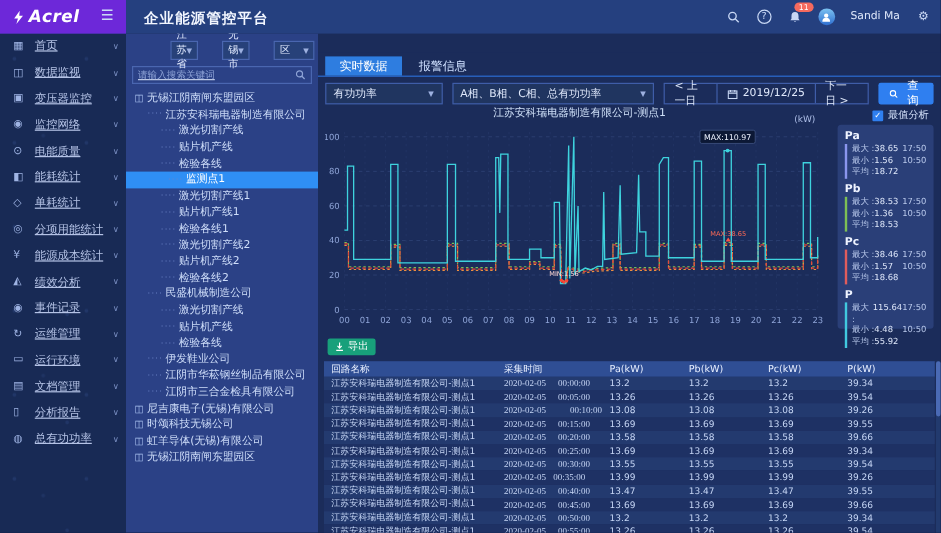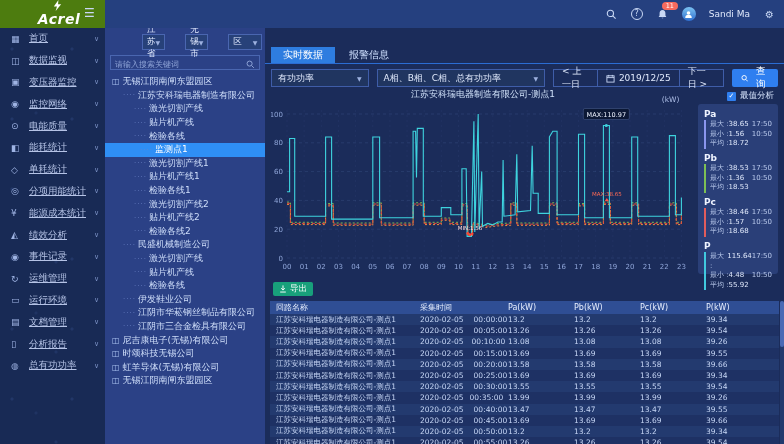--- a/index.html
+++ b/index.html
@@ -2,22 +2,22 @@
 <html><head>
 <meta charset="utf-8">
 <style>
   * { margin:0; padding:0; box-sizing:border-box; }
   html,body { background:#0e1a3a; }
   #app { position:relative; width:784px; height:444px; overflow:hidden;
          font-family:"DejaVu Sans","Liberation Sans",sans-serif; color:#dfe8fb;
          background:#1b2c5a; }
   
   .header { position:absolute; left:0; top:0; width:784px; height:28px; background:#25407f; z-index:5; }
-  .logo-zone { position:absolute; left:0; top:0; width:105px; height:28px; background:#4d7c0f;
-               display:flex; align-items:center; padding-left:10px;flex-direction:column; }
+  .logo-zone { position:absolute; left:0; top:0; width:105px; height:28px; background:#6d28d9;
+               display:flex; align-items:center; padding-left:10px; }
   .logo-text { font-size:14px; font-weight:bold; font-style:italic; color:#fff; letter-spacing:.5px; margin-left:3px; }
   .hamburger { position:absolute; left:84px; top:6px; font-size:12px; color:#c9d8f5; cursor:pointer; }
   .platform-title { position:absolute; left:120px; top:7px; font-size:12px; font-weight:bold; color:#f2f6ff; letter-spacing:1px; }
   .header-right { position:absolute; right:8px; top:0; height:28px; display:flex; align-items:center; gap:13px; }
   .hicon { width:13px; height:13px; display:flex; align-items:center; justify-content:center; color:#c9d8f5; font-size:10px; cursor:pointer; }
   .qmark { width:12px; height:12px; border:1px solid #c9d8f5; border-radius:50%; font-size:8px; line-height:10px; text-align:center; }
   .bell-wrap { position:relative; }
   .badge { position:absolute; top:-6px; left:6px; background:#f56a5e; color:#fff; font-size:6.5px;
            border-radius:6px; padding:1px 4px; line-height:1; }
   .avatar { width:14px; height:14px; border-radius:50%; background:linear-gradient(#7cc3f2,#2f6fd0);
@@ -32,21 +32,21 @@
   .nav-item { height:21.8px; display:flex; align-items:center; padding:0 6px 0 11px; cursor:pointer; color:#b5c3e6; }
   .nav-ico { width:13px; font-size:9px; color:#9fb4e4; flex:none; }
   .nav-label { flex:1; font-size:9.5px; margin-left:5px; white-space:nowrap;text-decoration:underline; }
   .nav-caret { font-size:7px; color:#7b90c4; }
   
   .tree-panel { position:absolute; left:105px; top:28px; width:160px; height:416px; background:#2b4186; padding:6px 5px; }
   .sel-row { display:flex; gap:20px;padding-left:32px; }
   .mini-select { height:16px; border:1px solid #4a66b0; background:#274179; display:flex; align-items:center;
                  padding:0 4px; font-size:8.5px; color:#e2ebff; flex:1; cursor:pointer; }
   .mini-select .caret { margin-left:auto; font-size:6px; color:#9db1e0; }
-  .tree-search { margin-top:5px; height:15px; border:1px solid #4a66b0; display:flex; align-items:flex-end; padding:0 4px; }
+  .tree-search { margin-top:5px; height:15px; border:1px solid #4a66b0; display:flex; align-items:center; padding:0 4px;text-decoration:underline; }
   .tree-search input { flex:1; background:transparent; border:none; outline:none; font-size:8px; color:#dfe8fb; width:70px;
                        font-family:inherit; }
   .tree-search input::placeholder { color:#8ea3d6; }
   .tree { margin-top:5px; font-size:9px; }
   .tree-row { height:13.6px; display:flex; align-items:center; white-space:nowrap; cursor:pointer; color:#cfdefa; overflow:hidden; }
   .tree-row .dash { color:#6d85c8; font-size:7px; letter-spacing:1px; margin-right:2px; flex:none; }
   .tree-row .node-ico { color:#a9c0ef; font-size:8px; margin-right:3px; flex:none; }
   .tree-row.selected { background:#2f8ff5; color:#fff; margin:0 -5px; padding:0 5px; }
   
   .main { position:absolute; left:265px; top:44px; width:519px; height:416px; background:#1b2c5a; }
@@ -80,39 +80,40 @@
   
   .export-btn { position:absolute; left:8px; top:238px; height:14px; background:#18a07b; color:#fff; border:none;
                 border-radius:2px; font-size:8.5px; display:flex; align-items:center; gap:3px; padding:0 6px;
                 cursor:pointer; font-family:inherit; }
   .table-wrap { position:absolute; left:5px; top:257px; width:509px; }
   .thead { display:flex; background:#2f4e94; height:13px; align-items:center; font-size:8px; color:#e8efff; }
   .trow { display:flex; height:11.2px; align-items:center; font-size:7.5px; color:#c6d6f5; }
   .trow:nth-child(odd) { background:#1e3164; }
   .trow:nth-child(even) { background:#233a6f; }
   .c0 { width:150px; padding-left:6px; white-space:nowrap; overflow:hidden; }
-  .c1 { width:88px; } 
+  .c1 { width:88px;font-family:Liberation Serif, serif; } 
   .c2,.c3,.c4 { width:66px; } .c5 { width:62px; }
   .tscroll { position:absolute; right:0px; top:257px; width:4px; height:155px; background:#223a6e; border-radius:2px; }
   .tthumb { width:4px; height:46px; background:#4a6ab5; border-radius:2px; }
   svg text { font-family:"DejaVu Sans","Liberation Sans",sans-serif; }
 </style>
 </head>
 <body>
 
 <div id="app">
 
   <div class="header">
     <div class="logo-zone">
       <svg width="11" height="11" viewBox="0 0 12 12">
         <path d="M7 0 L2 7 L5.4 7 L4 12 L10 4.6 L6.6 4.6 Z" fill="#ffffff"></path>
       </svg>
       <span class="logo-text">Acrel</span>
     </div>
     <span class="hamburger">☰</span>
+    <span class="platform-title">企业能源管控平台</span>
     <div class="header-right">
       <span class="hicon">
         <svg width="11" height="11" viewBox="0 0 11 11">
             <circle cx="4.4" cy="4.4" r="3.1" fill="none" stroke="#c9d8f5" stroke-width="1.1"></circle>
             <line x1="6.8" y1="6.8" x2="9.6" y2="9.6" stroke="#c9d8f5" stroke-width="1.1"></line>
           </svg>
       </span>
       <span class="hicon qmark">?</span>
       <span class="hicon bell-wrap">
         <svg width="11" height="11" viewBox="0 0 12 12">
@@ -560,21 +561,21 @@
         <div class="trow">
           <span class="c0">江苏安科瑞电器制造有限公司-测点1</span>
           <span class="c1"><span>2020-02-05</span><span style="margin-left: 10px;">00:05:00</span></span>
           <span class="c2">13.26</span>
           <span class="c3">13.26</span>
           <span class="c4">13.26</span>
           <span class="c5">39.54</span>
         </div>
         <div class="trow">
           <span class="c0">江苏安科瑞电器制造有限公司-测点1</span>
-          <span class="c1"><span>2020-02-05</span><span style="margin-left: 8px;">00:10:00</span></span>
+          <span class="c1"><span>2020-02-05</span><span style="margin-left: 20px;">00:10:00</span></span>
           <span class="c2">13.08</span>
           <span class="c3">13.08</span>
           <span class="c4">13.08</span>
           <span class="c5">39.26</span>
         </div>
         <div class="trow">
           <span class="c0">江苏安科瑞电器制造有限公司-测点1</span>
           <span class="c1"><span>2020-02-05</span><span style="margin-left: 10px;">00:15:00</span></span>
           <span class="c2">13.69</span>
           <span class="c3">13.69</span>

